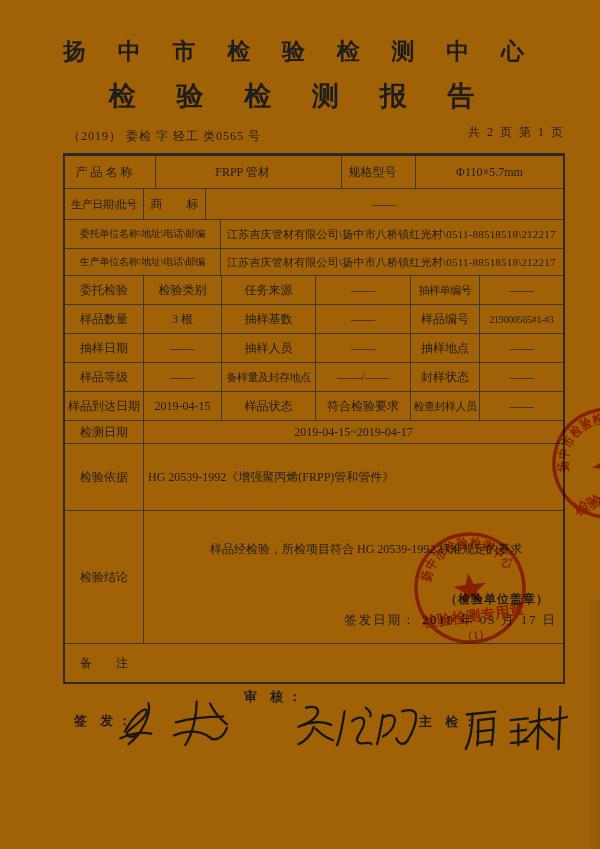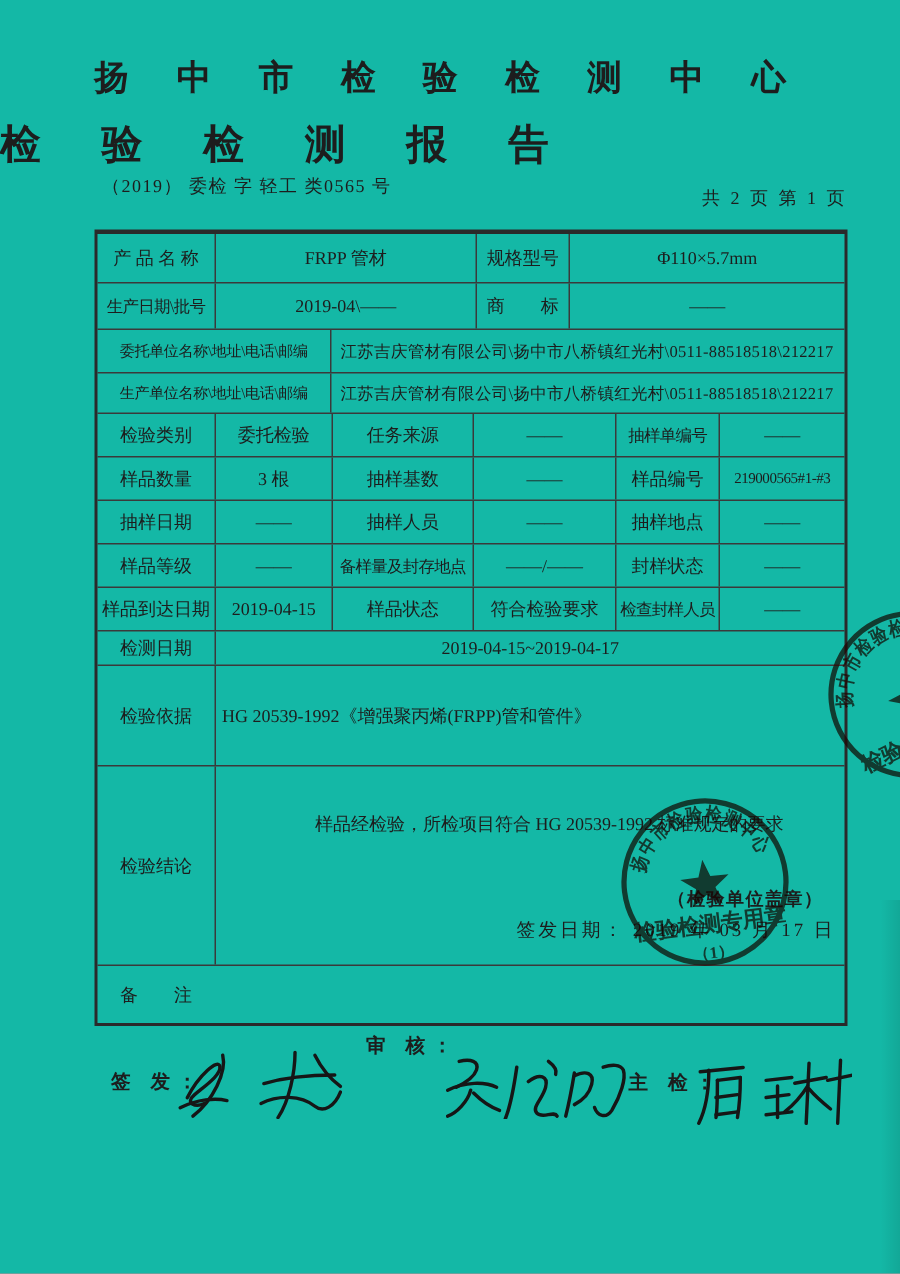--- a/index.html
+++ b/index.html
@@ -1,33 +1,33 @@
 <!DOCTYPE html>
 <html><head>
 <meta charset="utf-8">
 <style>
   html,body{margin:0;padding:0;background:#888;}
   .page{
     position:relative; width:600px; height:849px; margin:0 auto;
-    background:#14b8a6; overflow:hidden;
+    background:#a16207; overflow:hidden;
     font-family:"Liberation Serif","DejaVu Serif",serif;
     color:#1d1d1d;
   }
   
   .org-title{position:absolute; top:36px; left:0; width:100%; text-align:center;
     font-size:23px; font-weight:bold; letter-spacing:13px; white-space:nowrap;}
-  .report-title{position:absolute; top:78px; left:0; width:100%; text-align:left;
+  .report-title{position:absolute; top:78px; left:0; width:100%; text-align:center;
     font-size:27px; font-weight:bold; letter-spacing:17px; white-space:nowrap;}
-  .report-no{position:absolute; top:116px; left:68px; font-size:12px; letter-spacing:1px;}
+  .report-no{position:absolute; top:128px; left:68px; font-size:12px; letter-spacing:1px;}
   .page-no{position:absolute; top:124px; right:35px; font-size:12px; letter-spacing:2px;}
   
   .tbl{position:absolute; left:63px; top:153px; width:502px; box-sizing:border-box;
     border:2px solid #2a2a2a; border-top-width:3px; background:transparent;}
   .tr{display:flex; border-top:1px solid #3a3a3a; align-items:stretch;}
-  .tr:first-child{border-top:0;}
+  .tr:first-child{border-top:0;gap:12px;}
   .td{border-left:1px solid #3a3a3a; display:flex; align-items:center; justify-content:center;
     text-align:center; font-size:12px; overflow:hidden; box-sizing:border-box; position:relative;}
   .td:first-child{border-left:0;}
   .a1{width:78px}.a2{width:174px}.a3{width:62px}.a4{flex:1}
   .b1{width:155px}.b2{flex:1; justify-content:flex-start; text-align:left; padding:0 6px; font-size:11px; letter-spacing:.2px;}
   .c1{width:78px}.c2{width:78px}.c3{width:94px}.c4{width:95px}.c5{width:69px}.c6{flex:1}
   .d1{width:78px}.d2{flex:1}
   .sm{font-size:10px; letter-spacing:-.2px;}
   .sm2{font-size:11px; letter-spacing:-.5px;}
   .tiny{font-size:10px; letter-spacing:-.3px;}
@@ -64,35 +64,34 @@
 
   <div class="tbl">
     <div class="tr" style="height:32px">
       <div class="td a1">产 品 名 称</div>
       <div class="td a2">FRPP 管材</div>
       <div class="td a3">规格型号</div>
       <div class="td a4">Φ110×5.7mm</div>
     </div>
     <div class="tr" style="height:30px">
       <div class="td a1 sm2">生产日期\批号</div>
-      <div class="td a2">2019-04\——</div>
       <div class="td a3">商　　标</div>
       <div class="td a4">——</div>
     </div>
     <div class="tr" style="height:28px">
       <div class="td b1 sm">委托单位名称\地址\电话\邮编</div>
       <div class="td b2">江苏吉庆管材有限公司\扬中市八桥镇红光村\0511-88518518\212217</div>
     </div>
     <div class="tr" style="height:26px">
       <div class="td b1 sm">生产单位名称\地址\电话\邮编</div>
       <div class="td b2">江苏吉庆管材有限公司\扬中市八桥镇红光村\0511-88518518\212217</div>
     </div>
     <div class="tr" style="height:28px">
+      <div class="td c2">委托检验</div>
       <div class="td c1">检验类别</div>
-      <div class="td c2">委托检验</div>
       <div class="td c3">任务来源</div>
       <div class="td c4">——</div>
       <div class="td c5 sm2">抽样单编号</div>
       <div class="td c6">——</div>
     </div>
     <div class="tr" style="height:28px">
       <div class="td c1">样品数量</div>
       <div class="td c2">3 根</div>
       <div class="td c3">抽样基数</div>
       <div class="td c4">——</div>

